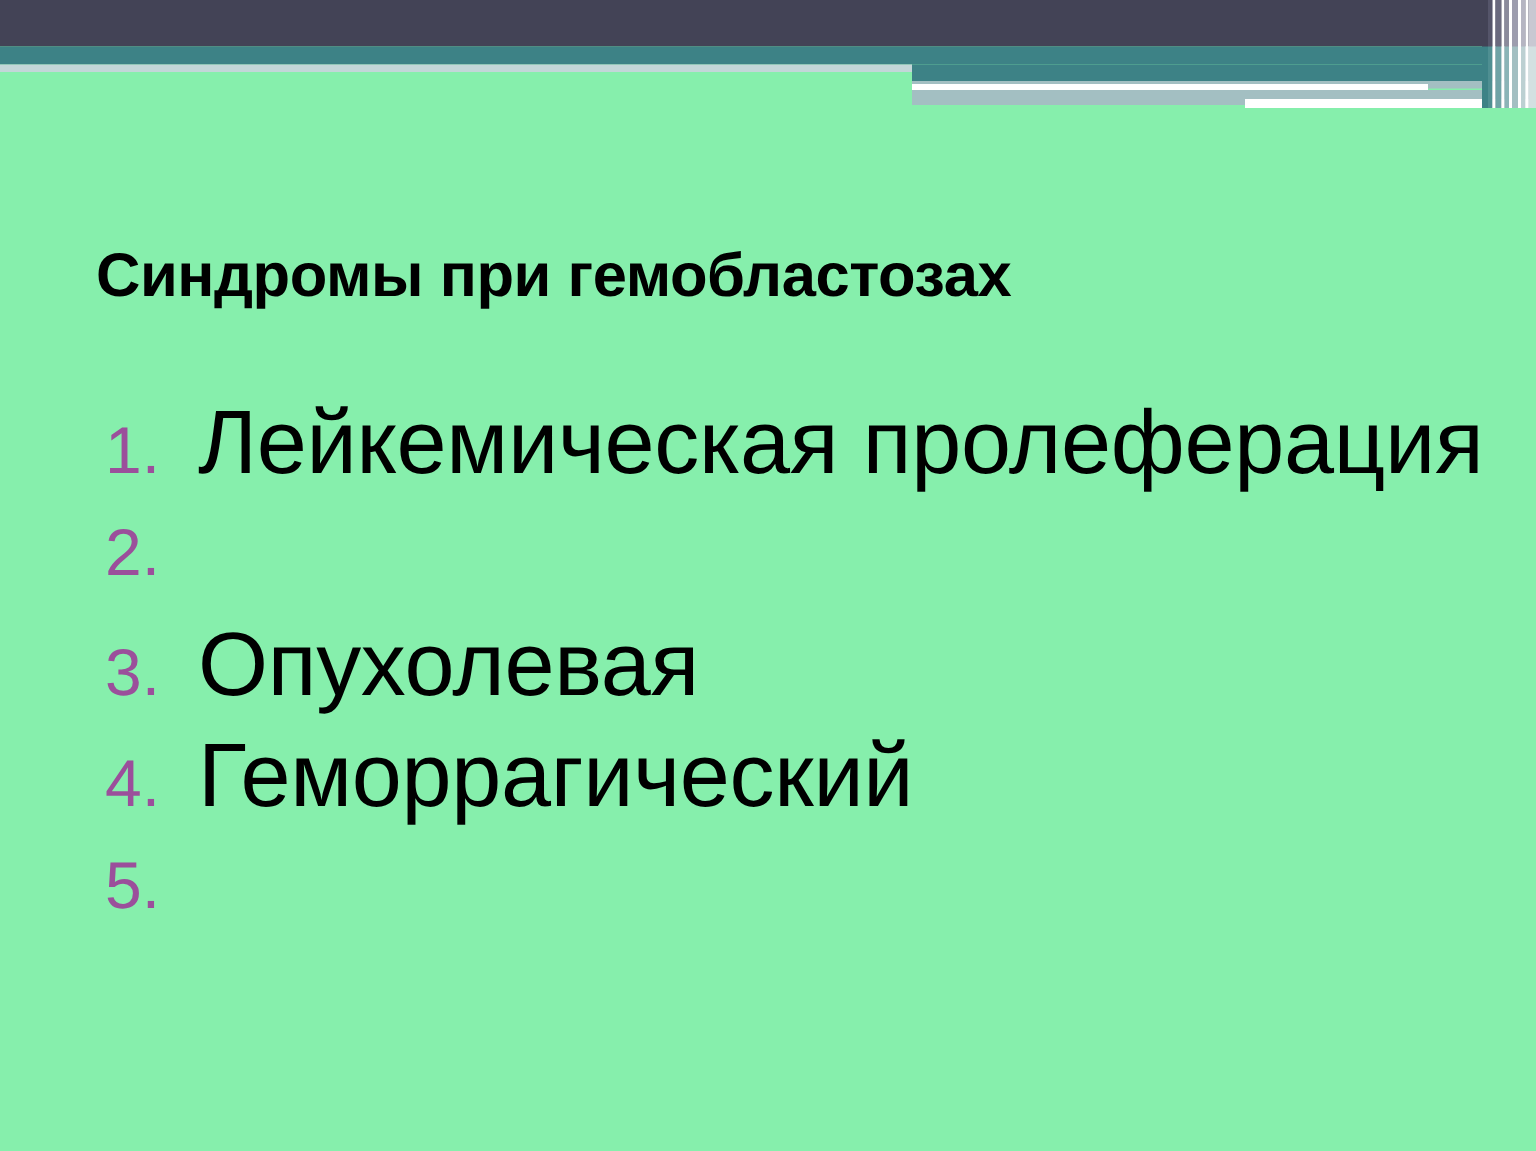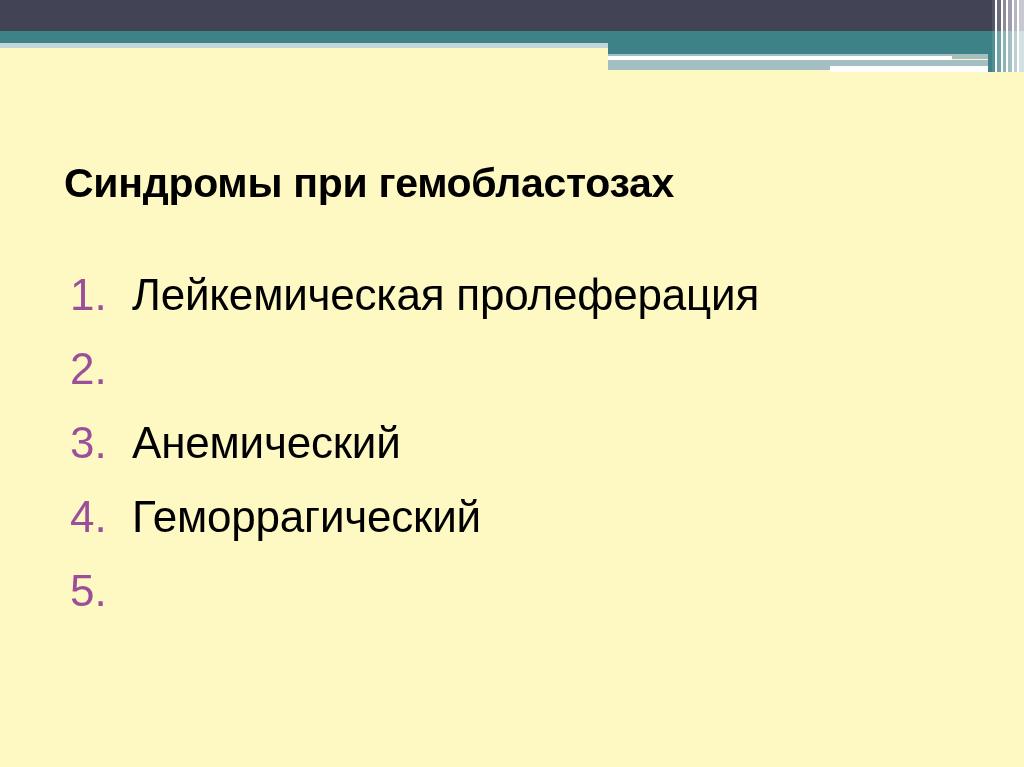--- a/index.html
+++ b/index.html
@@ -12,21 +12,21 @@
     background: #ffffff;
     font-family: "Liberation Sans", sans-serif;
     overflow: hidden;
     position: relative;
   }
 
   #slide {
     position: relative;
     width: 1024px;
     height: 767px;
-    background: #fef9c3;
+    background: #86efac;
     overflow: hidden;
   }
 
   
   #header-banner {
     position: absolute;
     left: 0;
     top: 0;
     width: 1024px;
     height: 80px;
@@ -146,21 +146,21 @@
   }
   .bullet-num {
     color: #9b4f9b;
     font-size: 44px;
     width: 62px;
     flex: 0 0 62px;
     text-align: left;
   }
   .bullet-text {
     color: #000000;
-    font-size: 44px;
+    font-size: 60px;
     letter-spacing: -0.2px;
   }
 </style>
 </head>
 <body style="background: rgb(255, 255, 255);">
 
 <div id="slide">
 
   <div id="header-banner">
     <div class="band band-dark" style="background: rgb(67, 67, 86);"></div>
@@ -205,21 +205,21 @@
   <ol id="bullet-list">
       <li class="bullet-item">
         <span class="bullet-num" style="color: rgb(155, 79, 155);">1.</span>
         <span class="bullet-text" style="color: rgb(0, 0, 0);">Лейкемическая пролеферация</span>
       </li>
       <li class="bullet-item">
         <span class="bullet-num" style="color: rgb(155, 79, 155);">2.</span>
       </li>
       <li class="bullet-item">
         <span class="bullet-num" style="color: rgb(155, 79, 155);">3.</span>
-        <span class="bullet-text" style="color: rgb(0, 0, 0);">Анемический</span>
+        <span class="bullet-text" style="color: rgb(0, 0, 0);">Опухолевая</span>
       </li>
       <li class="bullet-item">
         <span class="bullet-num" style="color: rgb(155, 79, 155);">4.</span>
         <span class="bullet-text" style="color: rgb(0, 0, 0);">Геморрагический</span>
       </li>
       <li class="bullet-item">
         <span class="bullet-num" style="color: rgb(155, 79, 155);">5.</span>
       </li>
     </ol>
 

